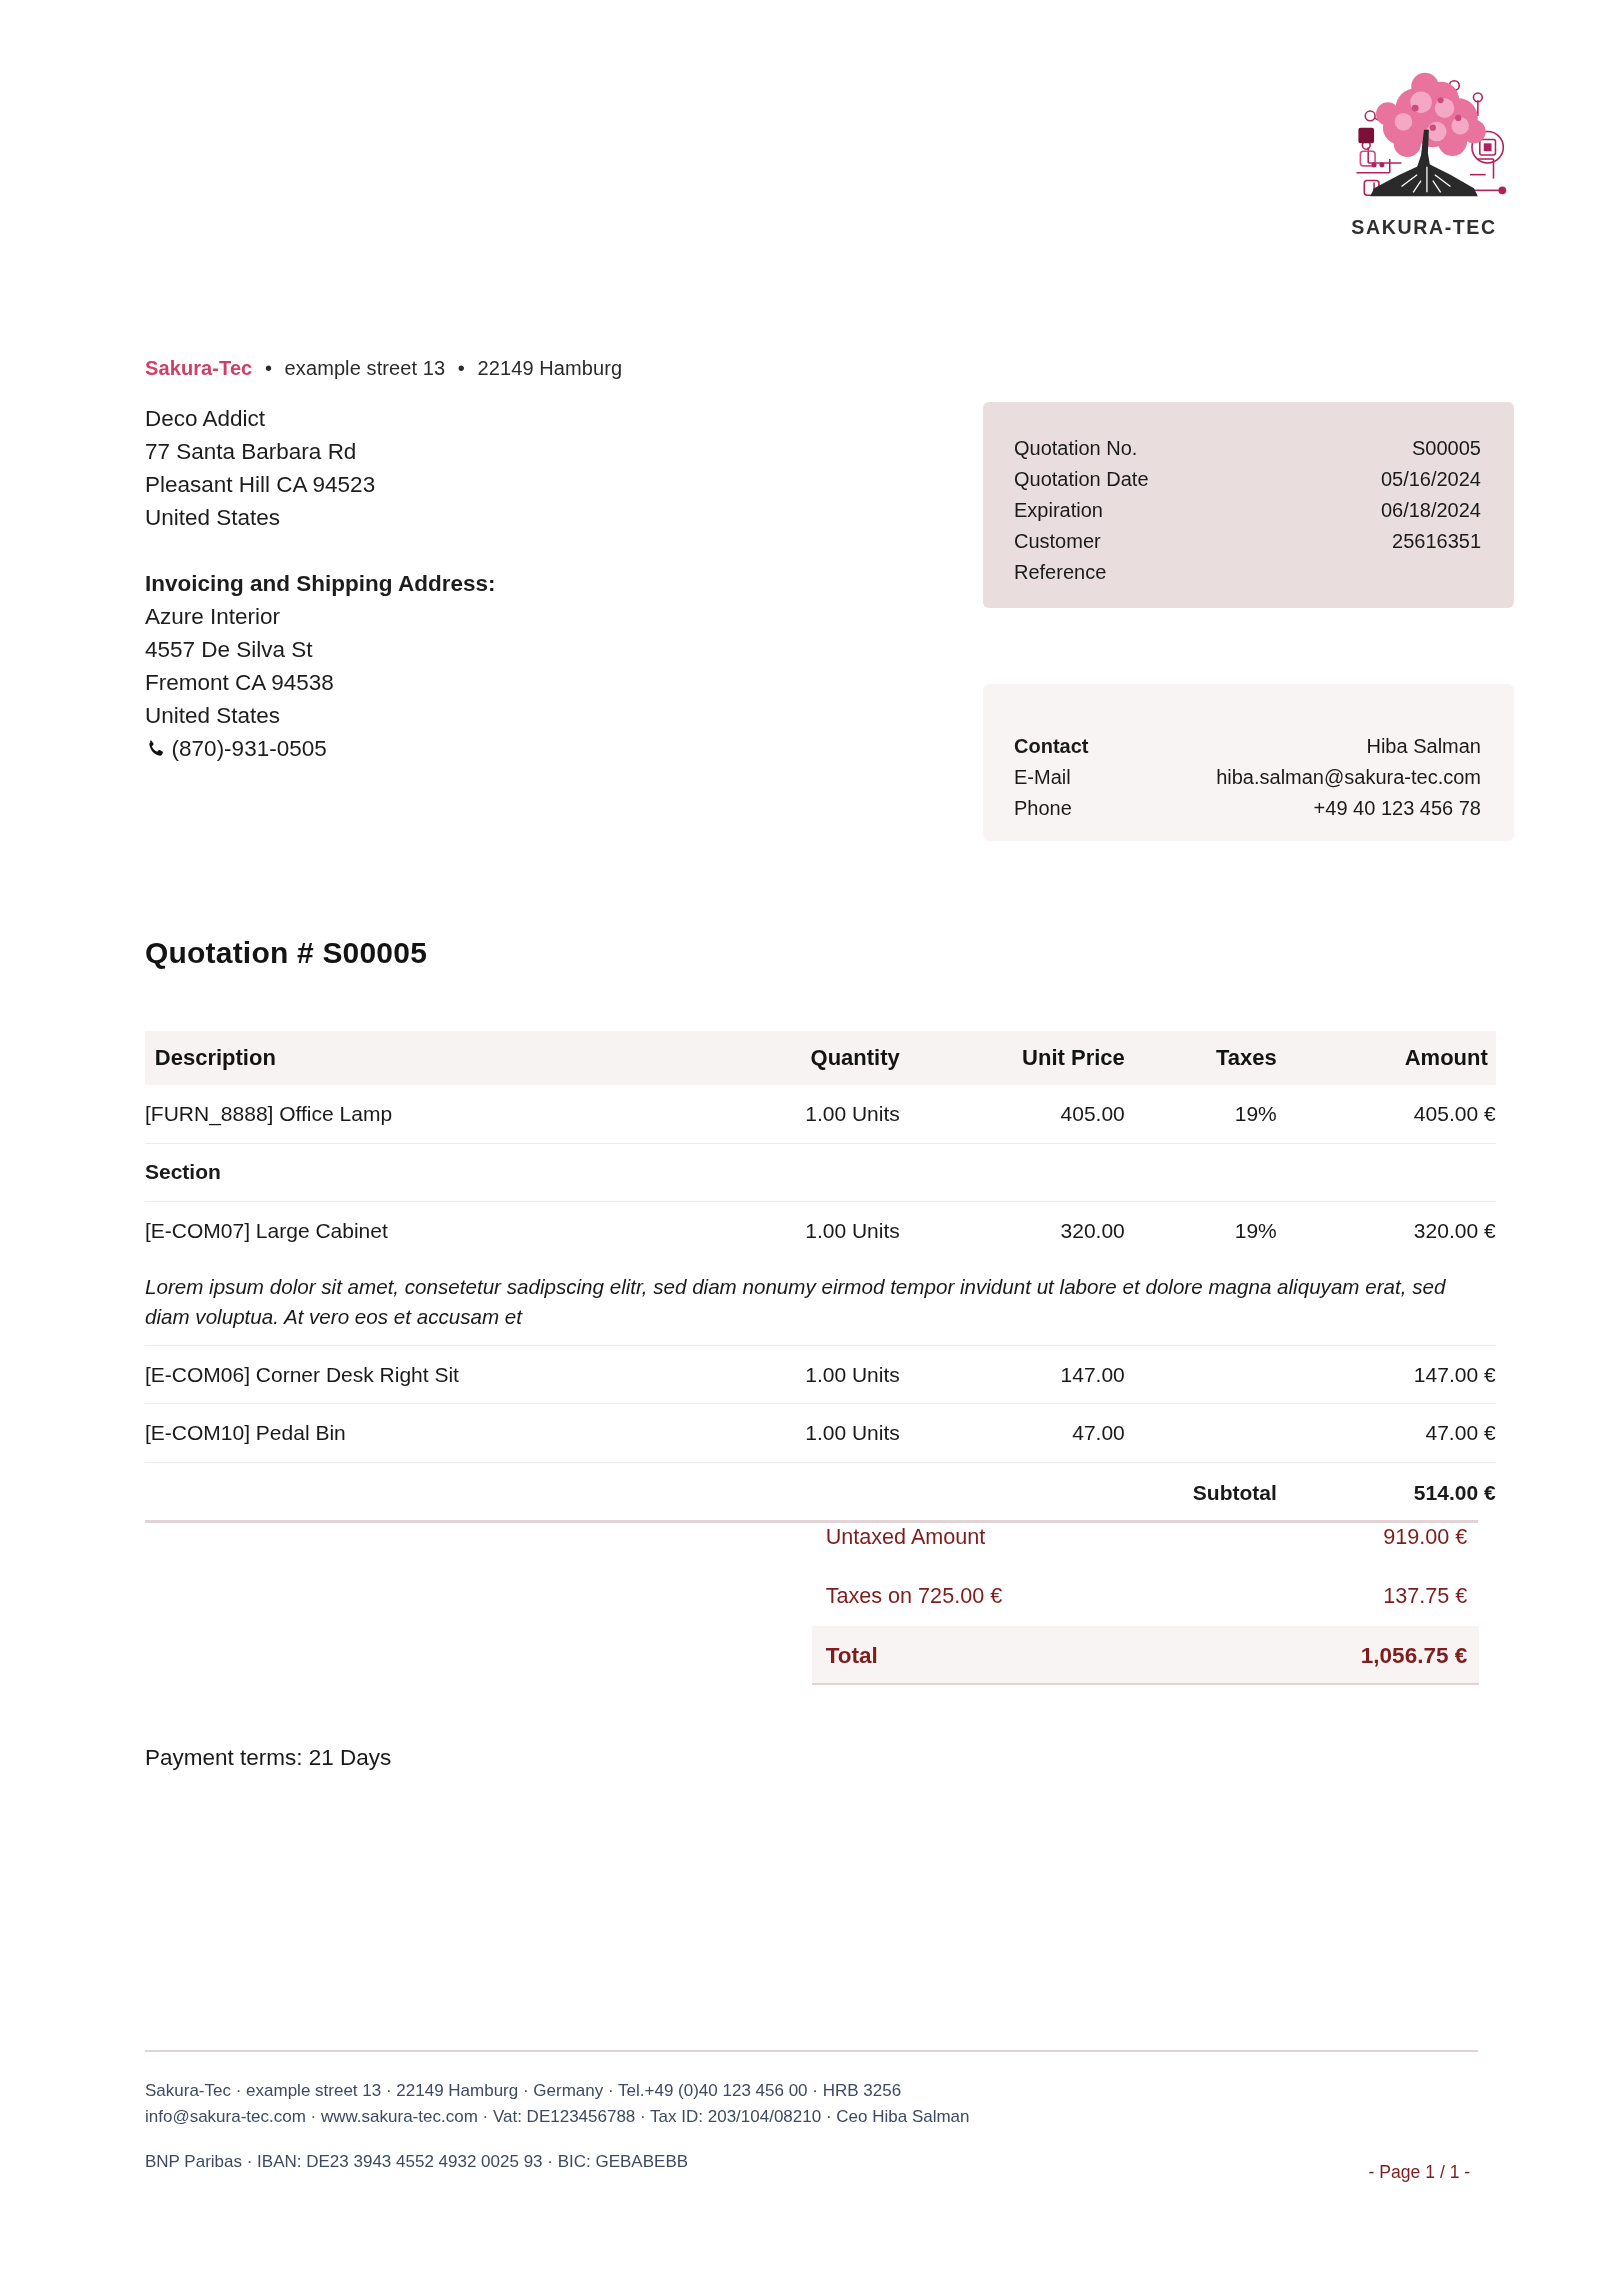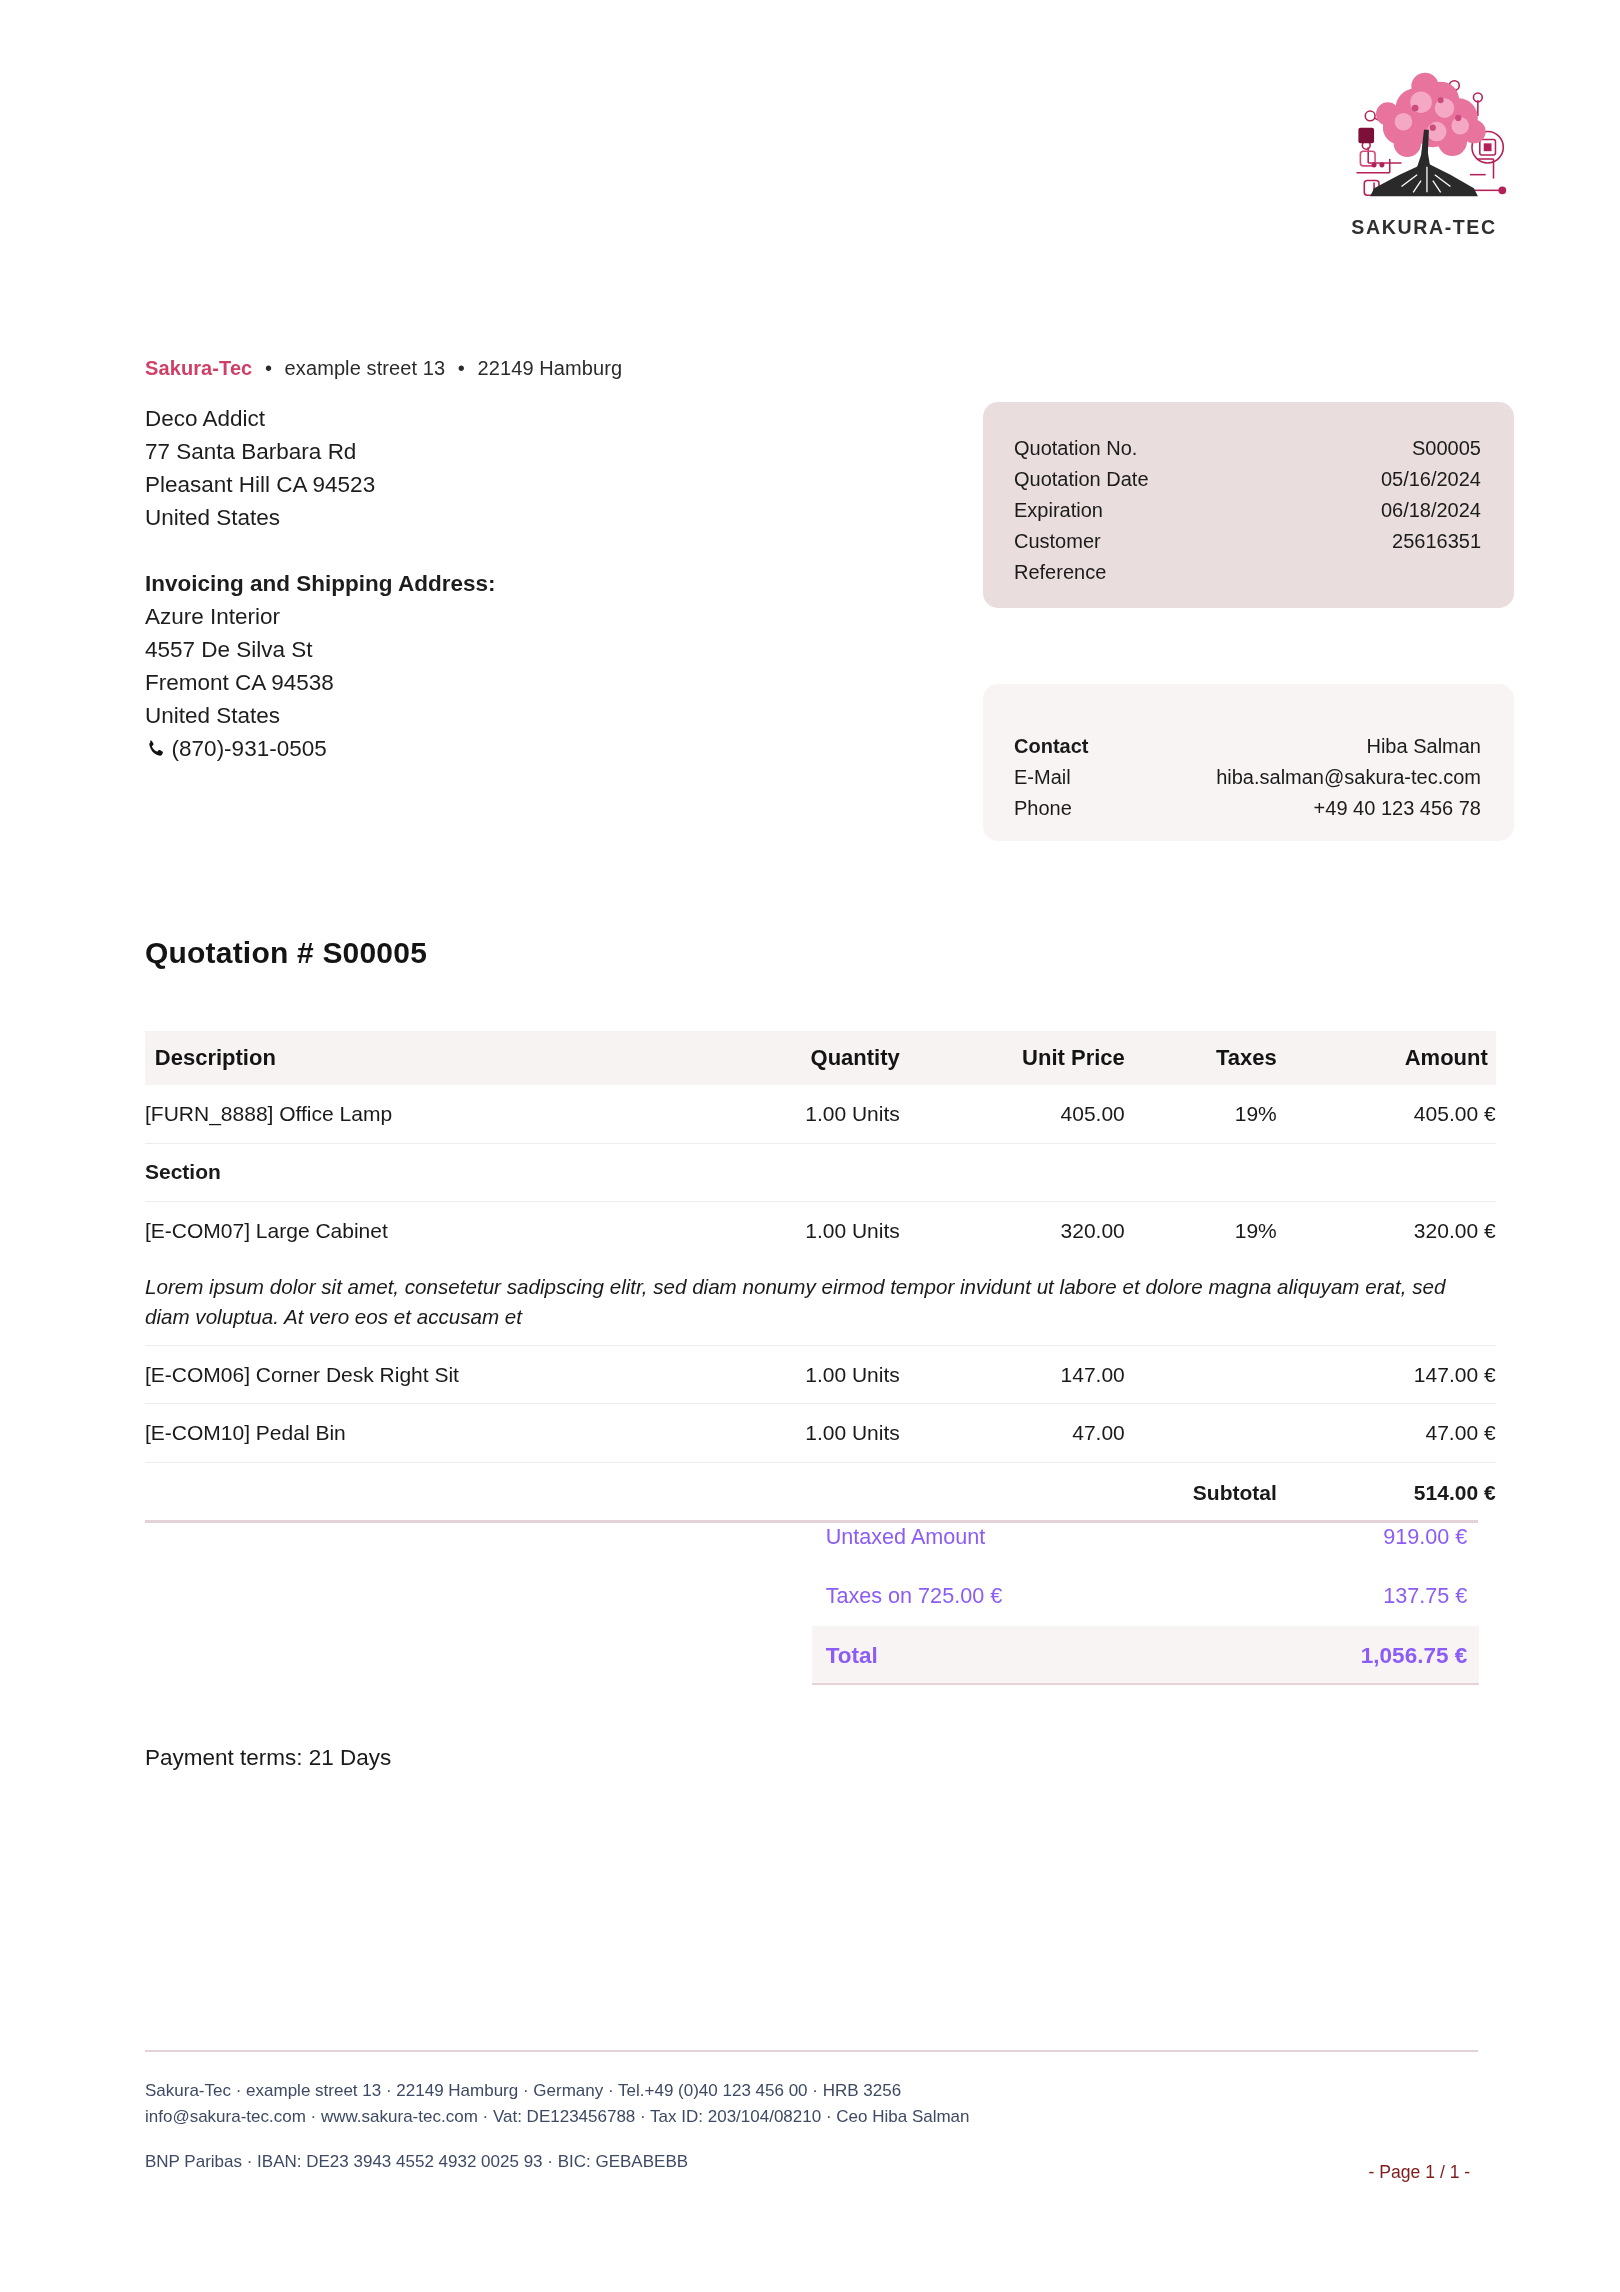--- a/index.html
+++ b/index.html
@@ -92,21 +92,21 @@
   .phone-glyph {
     width: 18.6px;
     height: 18.6px;
     display: inline-block;
     flex: 0 0 auto;
   }
 
   
   .infobox {
     position: absolute;
-    border-radius: 15px;
+    border-radius: 6px;
     box-sizing: border-box;
   }
   .infobox .rows {
     display: block;
   }
   .infobox .irow {
     display: flex;
     justify-content: space-between;
     align-items: baseline;
     font-size: 20px;
@@ -217,21 +217,21 @@
     position: absolute;
     left: 812px;
     top: 1507px;
     width: 667px;
   }
   .totals .trow {
     display: flex;
     justify-content: space-between;
     align-items: flex-start;
     font-size: 21.6px;
-    color: #8b5cf6;
+    color: #7f1d1d;
     padding: 16.7px 11.8px 16.7px 13.7px;
     box-sizing: border-box;
     gap: 24px;
   }
   .totals .trow.total {
     background: #f8f4f3;
     border-bottom: 2.9px solid #e3d2d6;
     font-weight: bold;
     font-size: 22.5px;
     padding-top: 17.6px;

